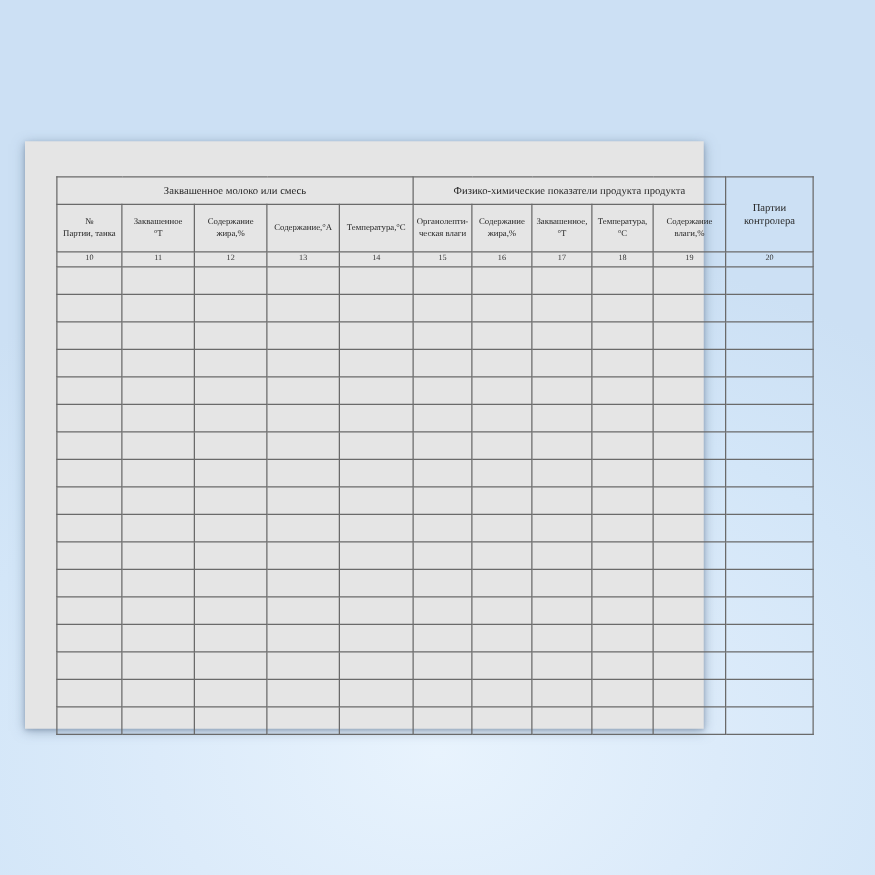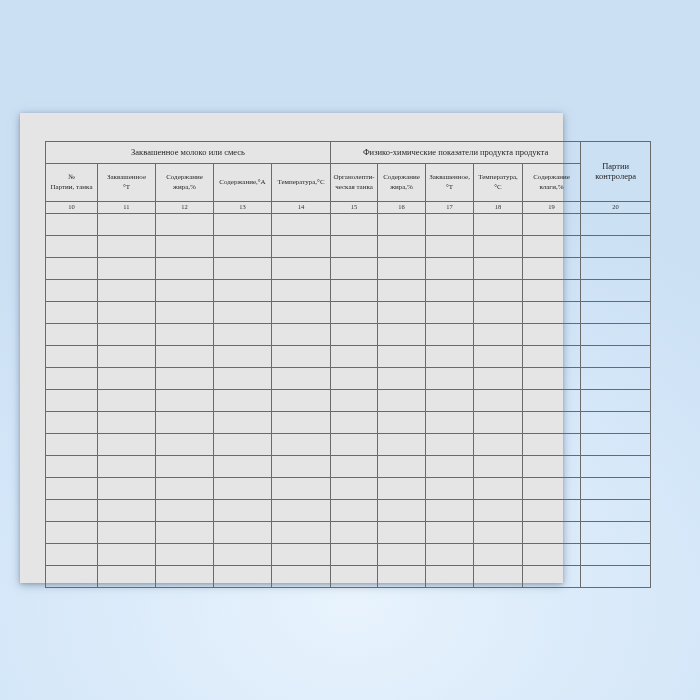--- a/index.html
+++ b/index.html
@@ -100,21 +100,21 @@
         <tr class="row-headers">
           <th>№
 Партии, танка</th>
           <th>Заквашенное
 °Т</th>
           <th>Содержание
 жира,%</th>
           <th>Содержание,°А</th>
           <th>Температура,°С</th>
           <th>Органолепти-
-ческая танка</th>
+ческая влаги</th>
           <th>Содержание
 жира,%</th>
           <th>Заквашенное,°Т</th>
           <th>Температура,°С</th>
           <th>Содержание
 влаги,%</th>
         </tr>
         <tr class="row-numbers" id="numbers-row">
             <td>10</td>
             <td>11</td>

